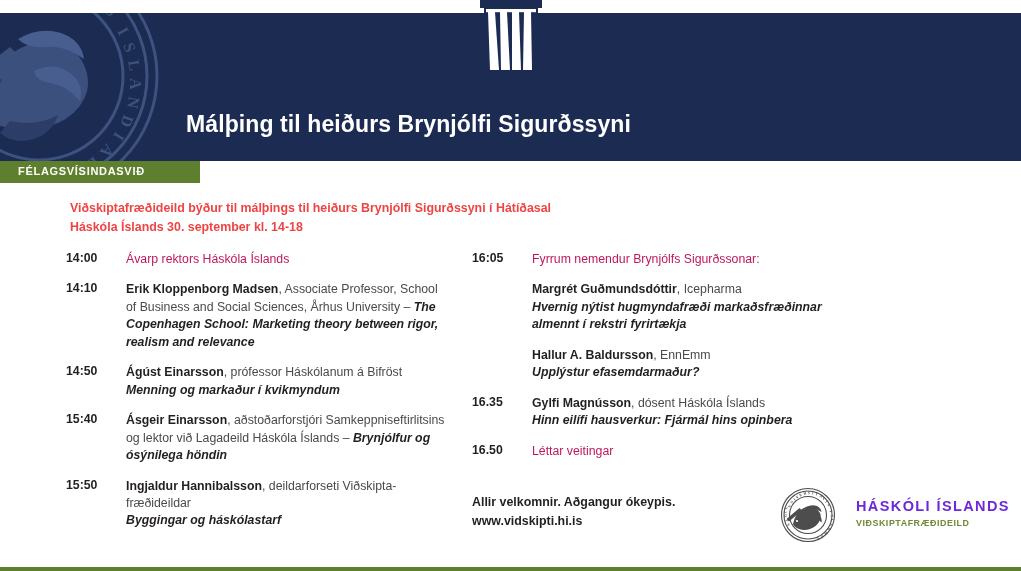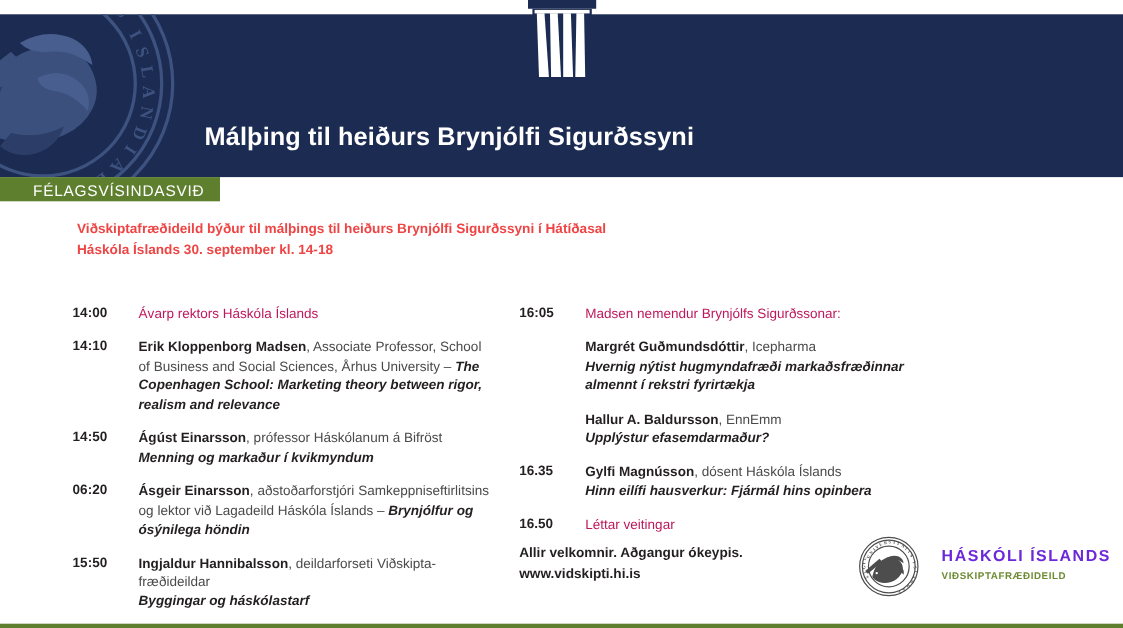--- a/index.html
+++ b/index.html
@@ -65,45 +65,45 @@
     position: absolute;
     left: 0;
     top: 161px;
     width: 200px;
     height: 22px;
     background: #5d7f2e;
     z-index: 6;
   }
   .dept-tag-label {
     position: absolute;
-    left: 30px;
+    left: 18px;
     top: 4px;
-    font-size: 14px;
-    font-weight: normal;
+    font-size: 11px;
+    font-weight: bold;
     color: #ffffff;
     letter-spacing: 0.7px;
     white-space: nowrap;
   }
 
   
   .intro {
     position: absolute;
     left: 70px;
     top: 199px;
     width: 620px;
     font-size: 12.4px;
     font-weight: bold;
     line-height: 1.52;
     color: #ef4444;
   }
 
   
   .col {
     position: absolute;
-    top: 277px;
+    top: 251px;
   }
   .col-left  { left: 66px;  width: 380px; }
   .col-right { left: 472px; width: 390px; }
 
   .entry {
     position: relative;
     display: block;
     margin-bottom: 13px;
   }
   .entry-time {
@@ -291,32 +291,32 @@
     </div>
     <div class="entry">
       <div class="entry-time">14:10</div>
       <div class="entry-body"><span class="name">Erik Kloppenborg Madsen</span><span class="role">, Associate Professor, School of Business and Social Sciences, Århus University – </span><span class="talk">The Copenhagen School: Marketing theory between rigor, realism and relevance</span></div>
     </div>
     <div class="entry">
       <div class="entry-time">14:50</div>
       <div class="entry-body"><span class="name">Ágúst Einarsson</span><span class="role">, prófessor Háskólanum á Bifröst</span><br><span class="talk">Menning og markaður í kvikmyndum</span></div>
     </div>
     <div class="entry">
-      <div class="entry-time">06:20</div>
+      <div class="entry-time">15:40</div>
       <div class="entry-body"><span class="name">Ásgeir Einarsson</span><span class="role">, aðstoðarforstjóri Samkeppniseftirlitsins og lektor við Lagadeild Háskóla Íslands – </span><span class="talk">Brynjólfur og ósýnilega höndin</span></div>
     </div>
     <div class="entry">
       <div class="entry-time">15:50</div>
       <div class="entry-body"><span class="name">Ingjaldur Hannibalsson</span><span class="role">, deildarforseti Viðskipta­fræðideildar</span><br><span class="talk">Byggingar og háskólastarf</span></div>
     </div>
   </div>
 <div class="col col-right" id="col-right">
     <div class="entry">
       <div class="entry-time">16:05</div>
-      <div class="entry-body"><span class="plain">Madsen nemendur Brynjólfs Sigurðssonar:</span></div>
+      <div class="entry-body"><span class="plain">Fyrrum nemendur Brynjólfs Sigurðssonar:</span></div>
     </div>
     <div class="sub-block"><span class="name">Margrét Guðmundsdóttir</span><span class="role">, Icepharma</span><br><span class="talk">Hvernig nýtist hugmyndafræði markaðs­fræðinnar almennt í rekstri fyrirtækja</span></div>
     <div class="sub-block"><span class="name">Hallur A. Baldursson</span><span class="role">, EnnEmm</span><br><span class="talk">Upplýstur efasemdarmaður?</span></div>
     <div class="entry">
       <div class="entry-time">16.35</div>
       <div class="entry-body"><span class="name">Gylfi Magnússon</span><span class="role">, dósent Háskóla Íslands</span><br><span class="talk">Hinn eilífi hausverkur: Fjármál hins opinbera</span></div>
     </div>
     <div class="entry">
       <div class="entry-time">16.50</div>
       <div class="entry-body"><span class="plain">Léttar veitingar</span></div>

